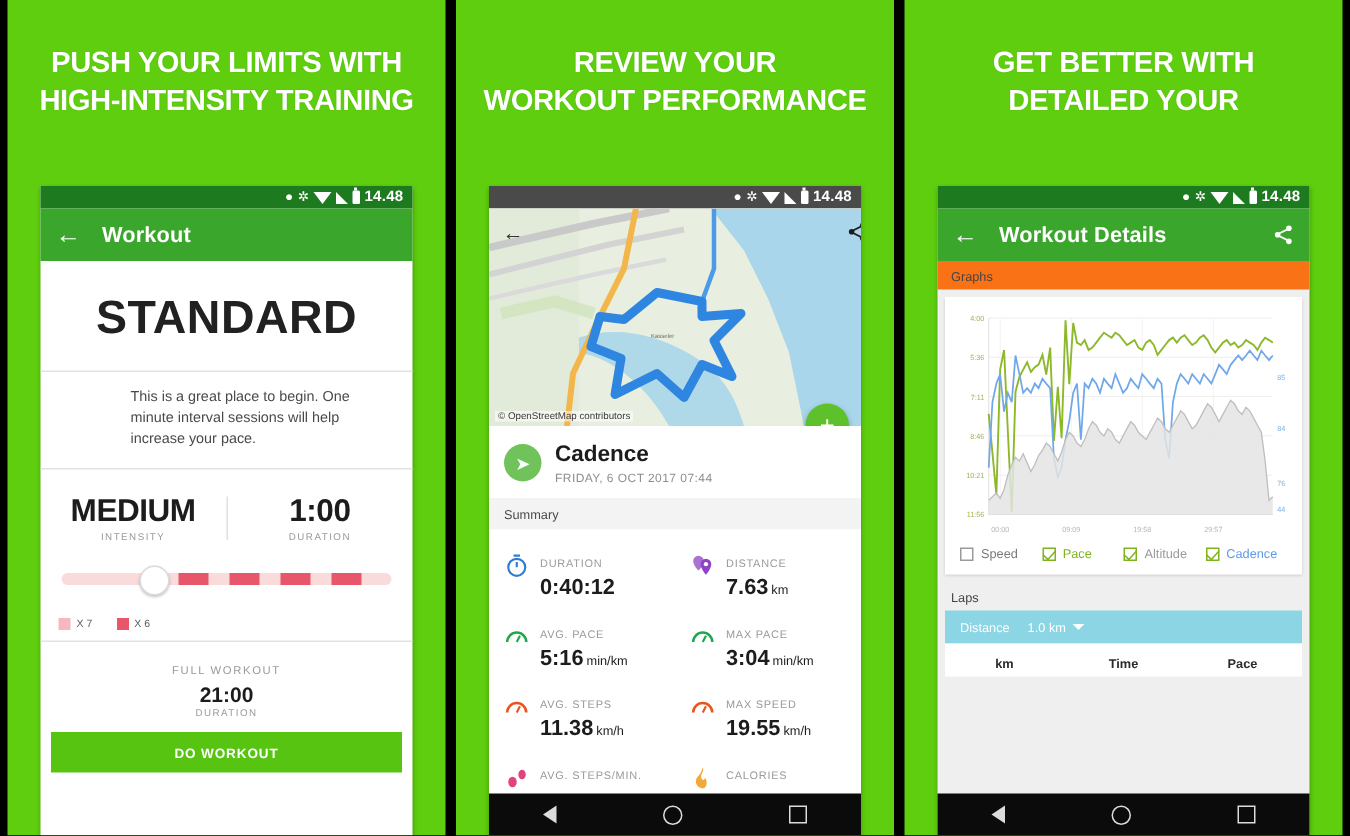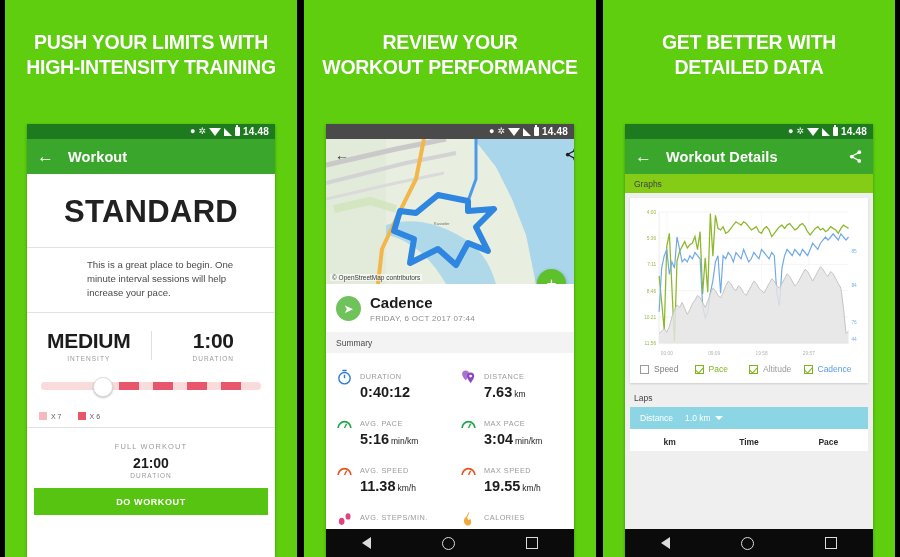--- a/index.html
+++ b/index.html
@@ -68,21 +68,21 @@
   .actdate{font-size:8px;color:#8d8d8d;letter-spacing:.3px;margin-top:3px;}
   .sumhdr{background:#f3f3f3;font-size:8.5px;color:#4a4a4a;padding:6px 10px 5px;}
   .sumgrid{background:#fff;display:grid;grid-template-columns:1fr 1fr;padding:6px 0 0;}
   .scell{display:flex;gap:7px;padding:6px 8px 6px 10px;align-items:flex-start;}
   .sico{width:17px;height:17px;flex:none;margin-top:4px;}
   .sk{font-size:7.3px;color:#9a9a9a;letter-spacing:.5px;}
   .sv{font-size:14.5px;font-weight:bold;color:#1c1c1c;margin-top:1px;}
   .sv .u{font-size:8.5px;font-weight:normal;color:#1c1c1c;margin-left:2px;}
 
   
-  .sechdr{background:#84cc16;font-size:8.5px;color:#444;padding:5px 9px 4px;}
+  .sechdr{background:#f97316;font-size:8.5px;color:#444;padding:5px 9px 4px;}
   .chartcard{background:#fff;margin:5px;padding:6px 4px 2px;box-shadow:0 1px 2px rgba(0,0,0,.14);}
   .chartbox{position:relative;height:155px;}
   .legend3{padding:5px 6px 7px;display:grid;grid-template-columns:1fr 1fr 1fr 1fr;row-gap:6px;}
   .lg3{display:flex;align-items:center;gap:5px;font-size:8.5px;}
   .cb{width:9px;height:9px;border:1.4px solid #9a9a9a;box-sizing:border-box;position:relative;background:#fff;}
   .cb.on{border-color:#7FB41E;}
   .cb.on:after{content:"";position:absolute;left:1px;top:-1px;width:4px;height:7px;border:solid #7FB41E;border-width:0 1.6px 1.6px 0;transform:rotate(42deg);}
   .lbl-speed{color:#7a7a7a;}
   .lbl-pace{color:#7FB41E;}
   .lbl-alt{color:#9a9a9a;}
@@ -255,21 +255,21 @@
                 <path d="M12 17 L15 11" stroke-width="2"></path>
               </svg></span>
           <span><span class="sk">MAX PACE</span>
           <div class="sv"><span>3:04</span><span class="u">min/km</span></div></span>
         </div>
         <div class="scell">
           <span class="sico"><svg viewBox="0 0 24 24" width="17" height="17" fill="none" stroke="#E8541E" stroke-width="2.4">
                 <path d="M3 17a9 9 0 0 1 18 0"></path>
                 <path d="M12 17 L15 11" stroke-width="2"></path>
               </svg></span>
-          <span><span class="sk">AVG. SPEED</span>
+          <span><span class="sk">AVG. STEPS</span>
           <div class="sv"><span>11.38</span><span class="u">km/h</span></div></span>
         </div>
         <div class="scell">
           <span class="sico"><svg viewBox="0 0 24 24" width="17" height="17" fill="none" stroke="#E8541E" stroke-width="2.4">
                 <path d="M3 17a9 9 0 0 1 18 0"></path>
                 <path d="M12 17 L15 11" stroke-width="2"></path>
               </svg></span>
           <span><span class="sk">MAX SPEED</span>
           <div class="sv"><span>19.55</span><span class="u">km/h</span></div></span>
         </div>
@@ -294,21 +294,21 @@
         <span class="nav-tri"></span>
         <span class="nav-cir"></span>
         <span class="nav-sq"></span>
       </div>
     </div>
   </div>
 
   <div class="panel">
     <div class="headline">
       <span>GET BETTER WITH</span>
-      <span class="l2">DETAILED DATA</span>
+      <span class="l2">DETAILED YOUR</span>
     </div>
 
     <div class="phone p3" style="background:#efefef;">
       <div class="statusbar">
         <span class="sb-ico">●</span>
         <span class="sb-ico">✲</span>
         <span class="sb-wifi"></span>
         <span class="sb-sig"></span>
         <span class="sb-bat"></span>
         <span class="clock">14.48</span>

